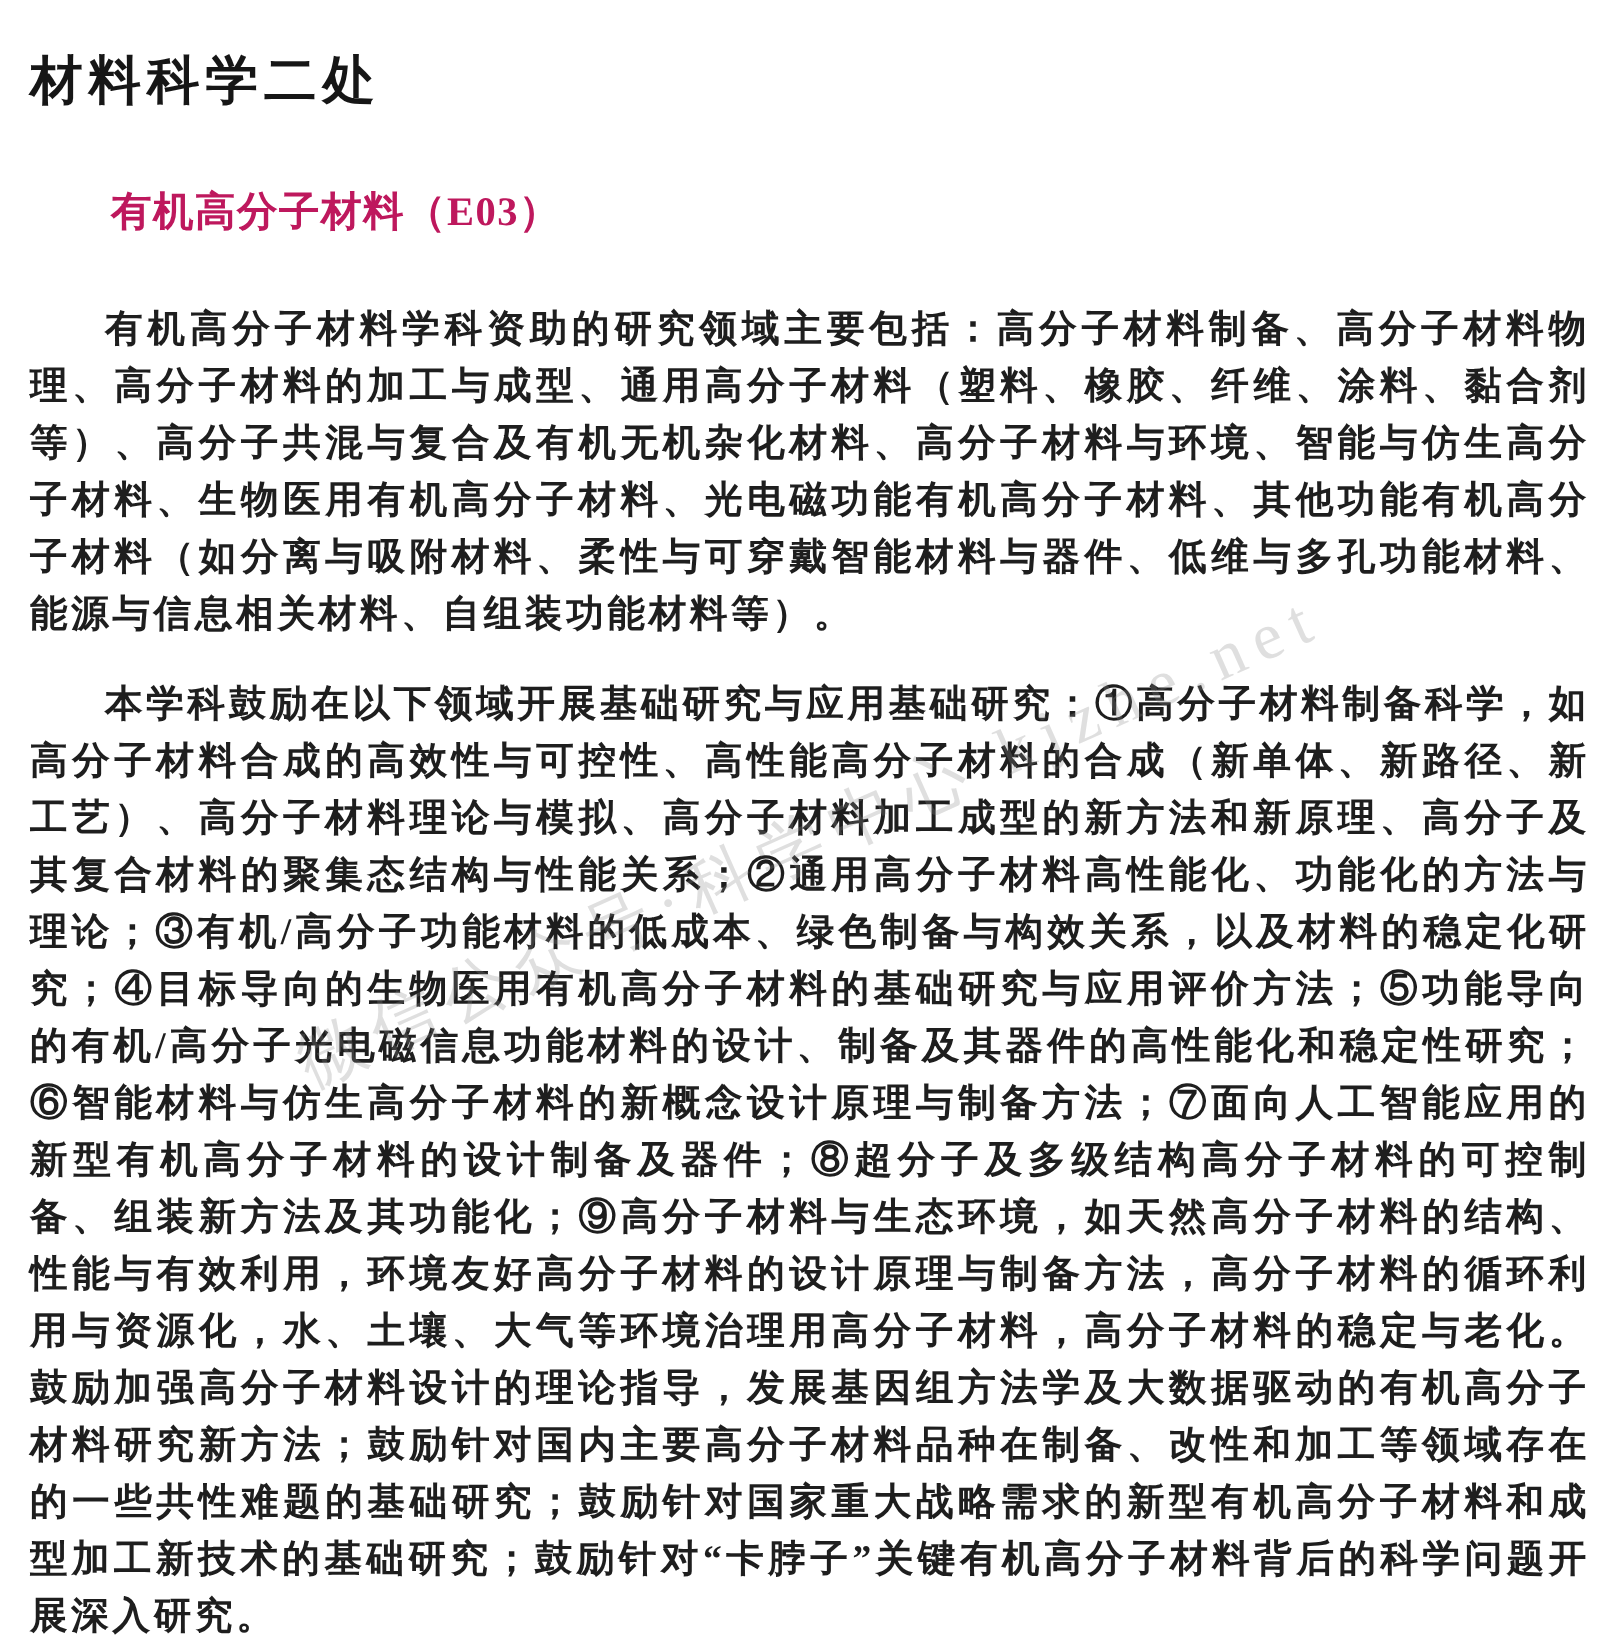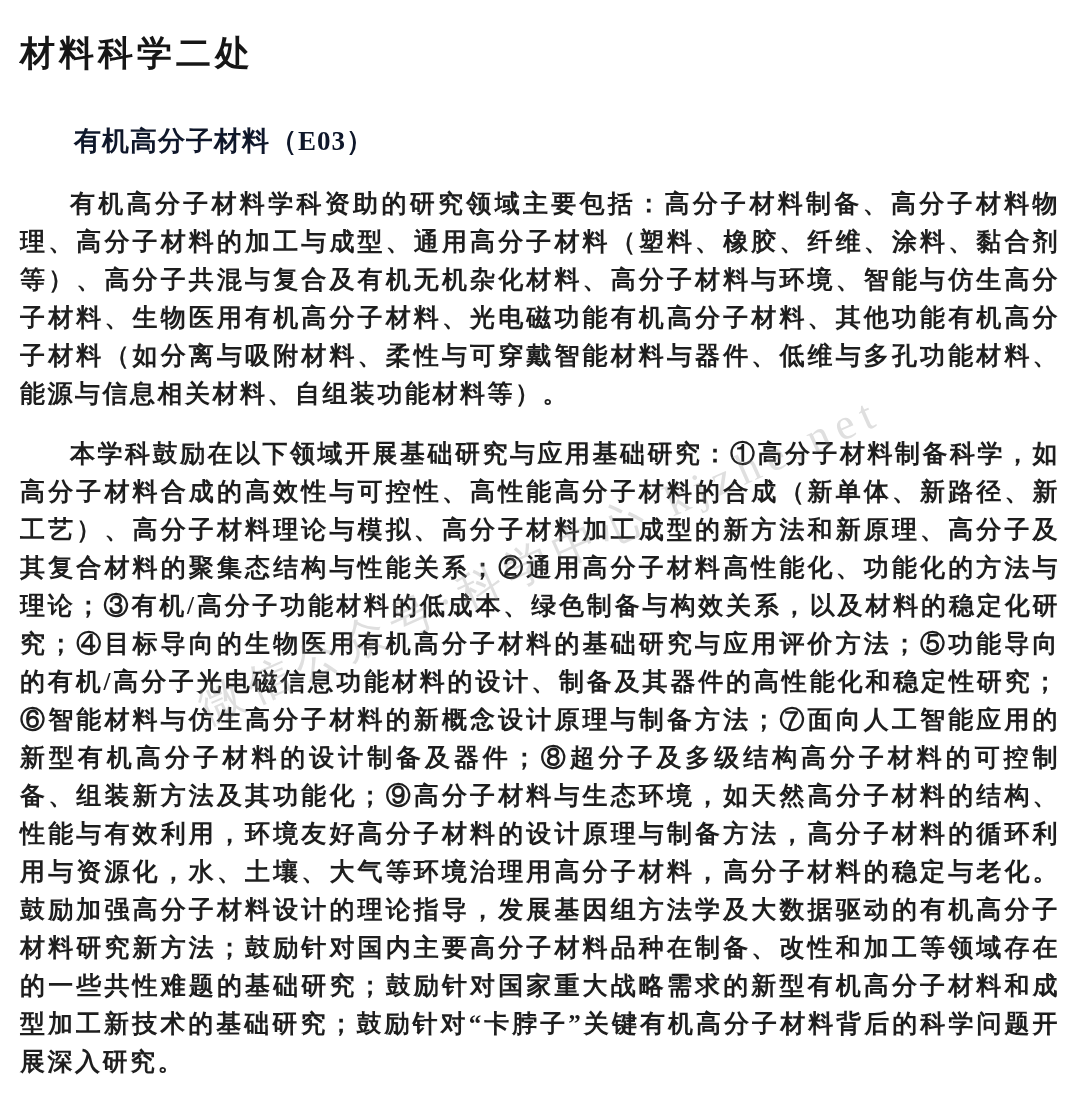--- a/index.html
+++ b/index.html
@@ -21,23 +21,23 @@
     font-size: 35px;
     font-weight: 800;
     letter-spacing: 4px;
     margin-bottom: 46px;
     color: #161616;
   }
   .section-heading {
     font-size: 27px;
     font-weight: 800;
     margin-left: 54px;
-    margin-bottom: 26px;
+    margin-bottom: 42px;
     letter-spacing: 1px;
-    color: #0f172a;
+    color: #be185d;
   }
   .body-text p {
     font-size: 25px;
     font-weight: 600;
     line-height: 38px;
     letter-spacing: 2.5px;
     text-indent: 2em;
     text-align: justify;
     color: #1e1e1e;
     margin-top: 22px;

